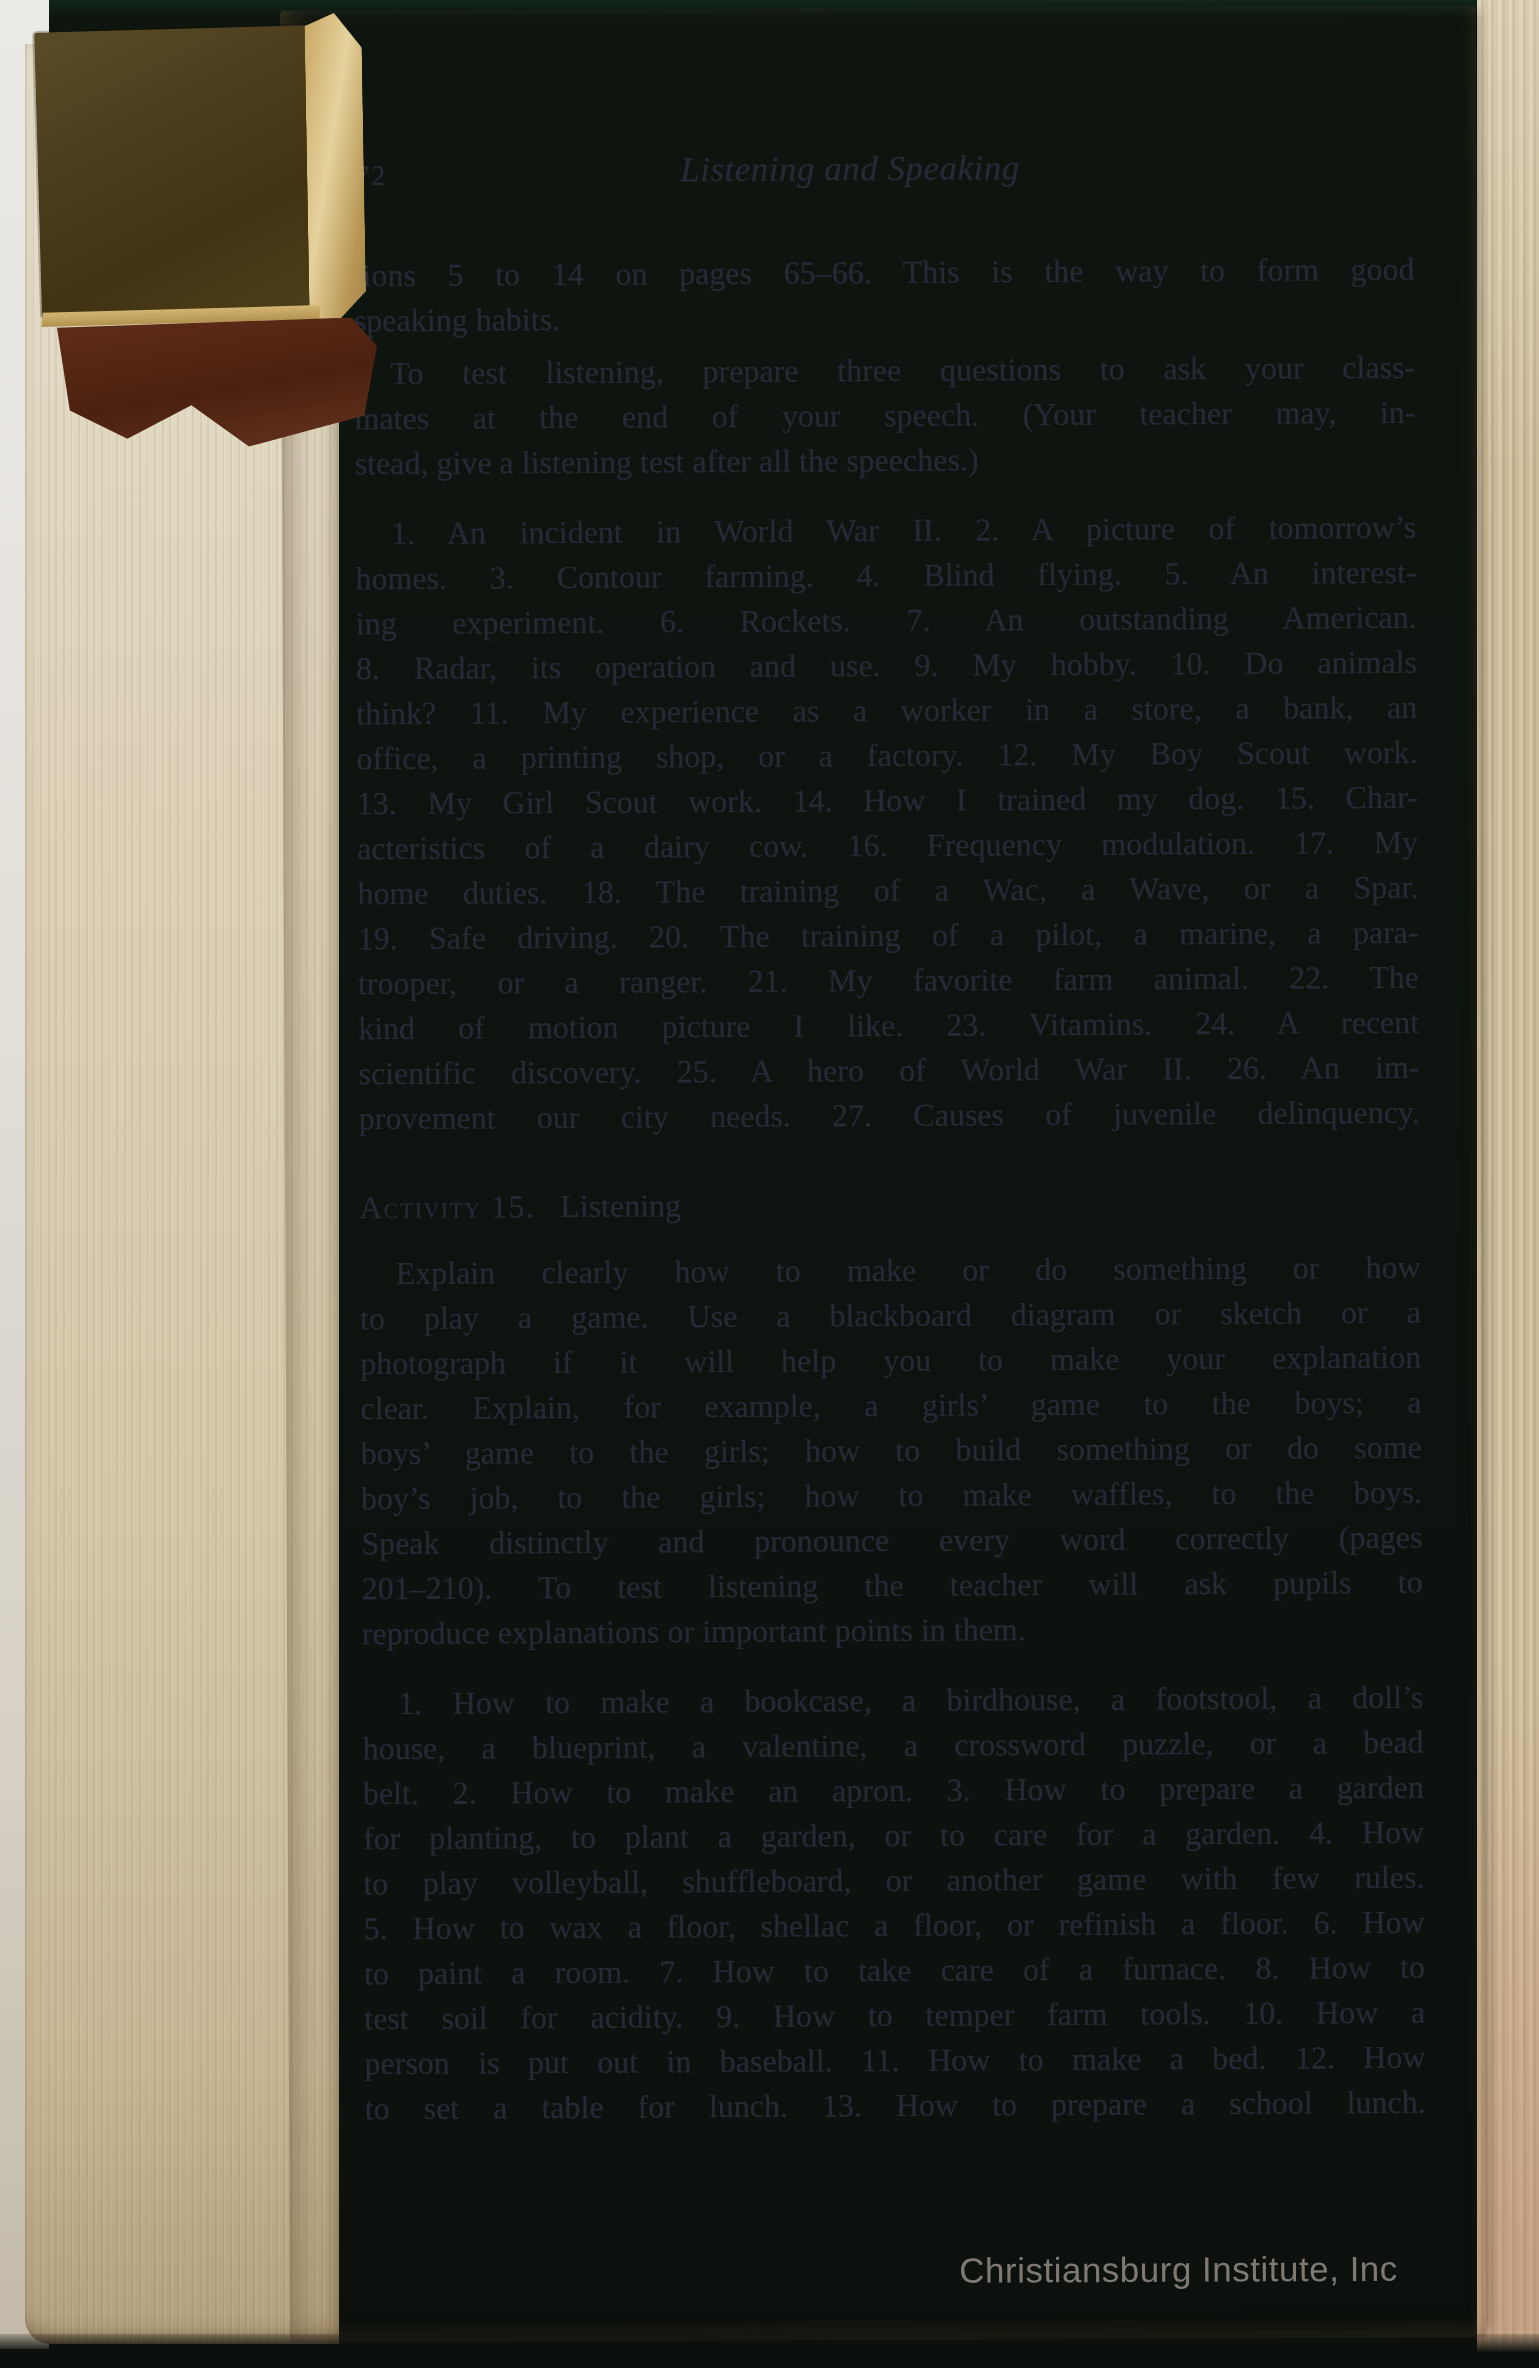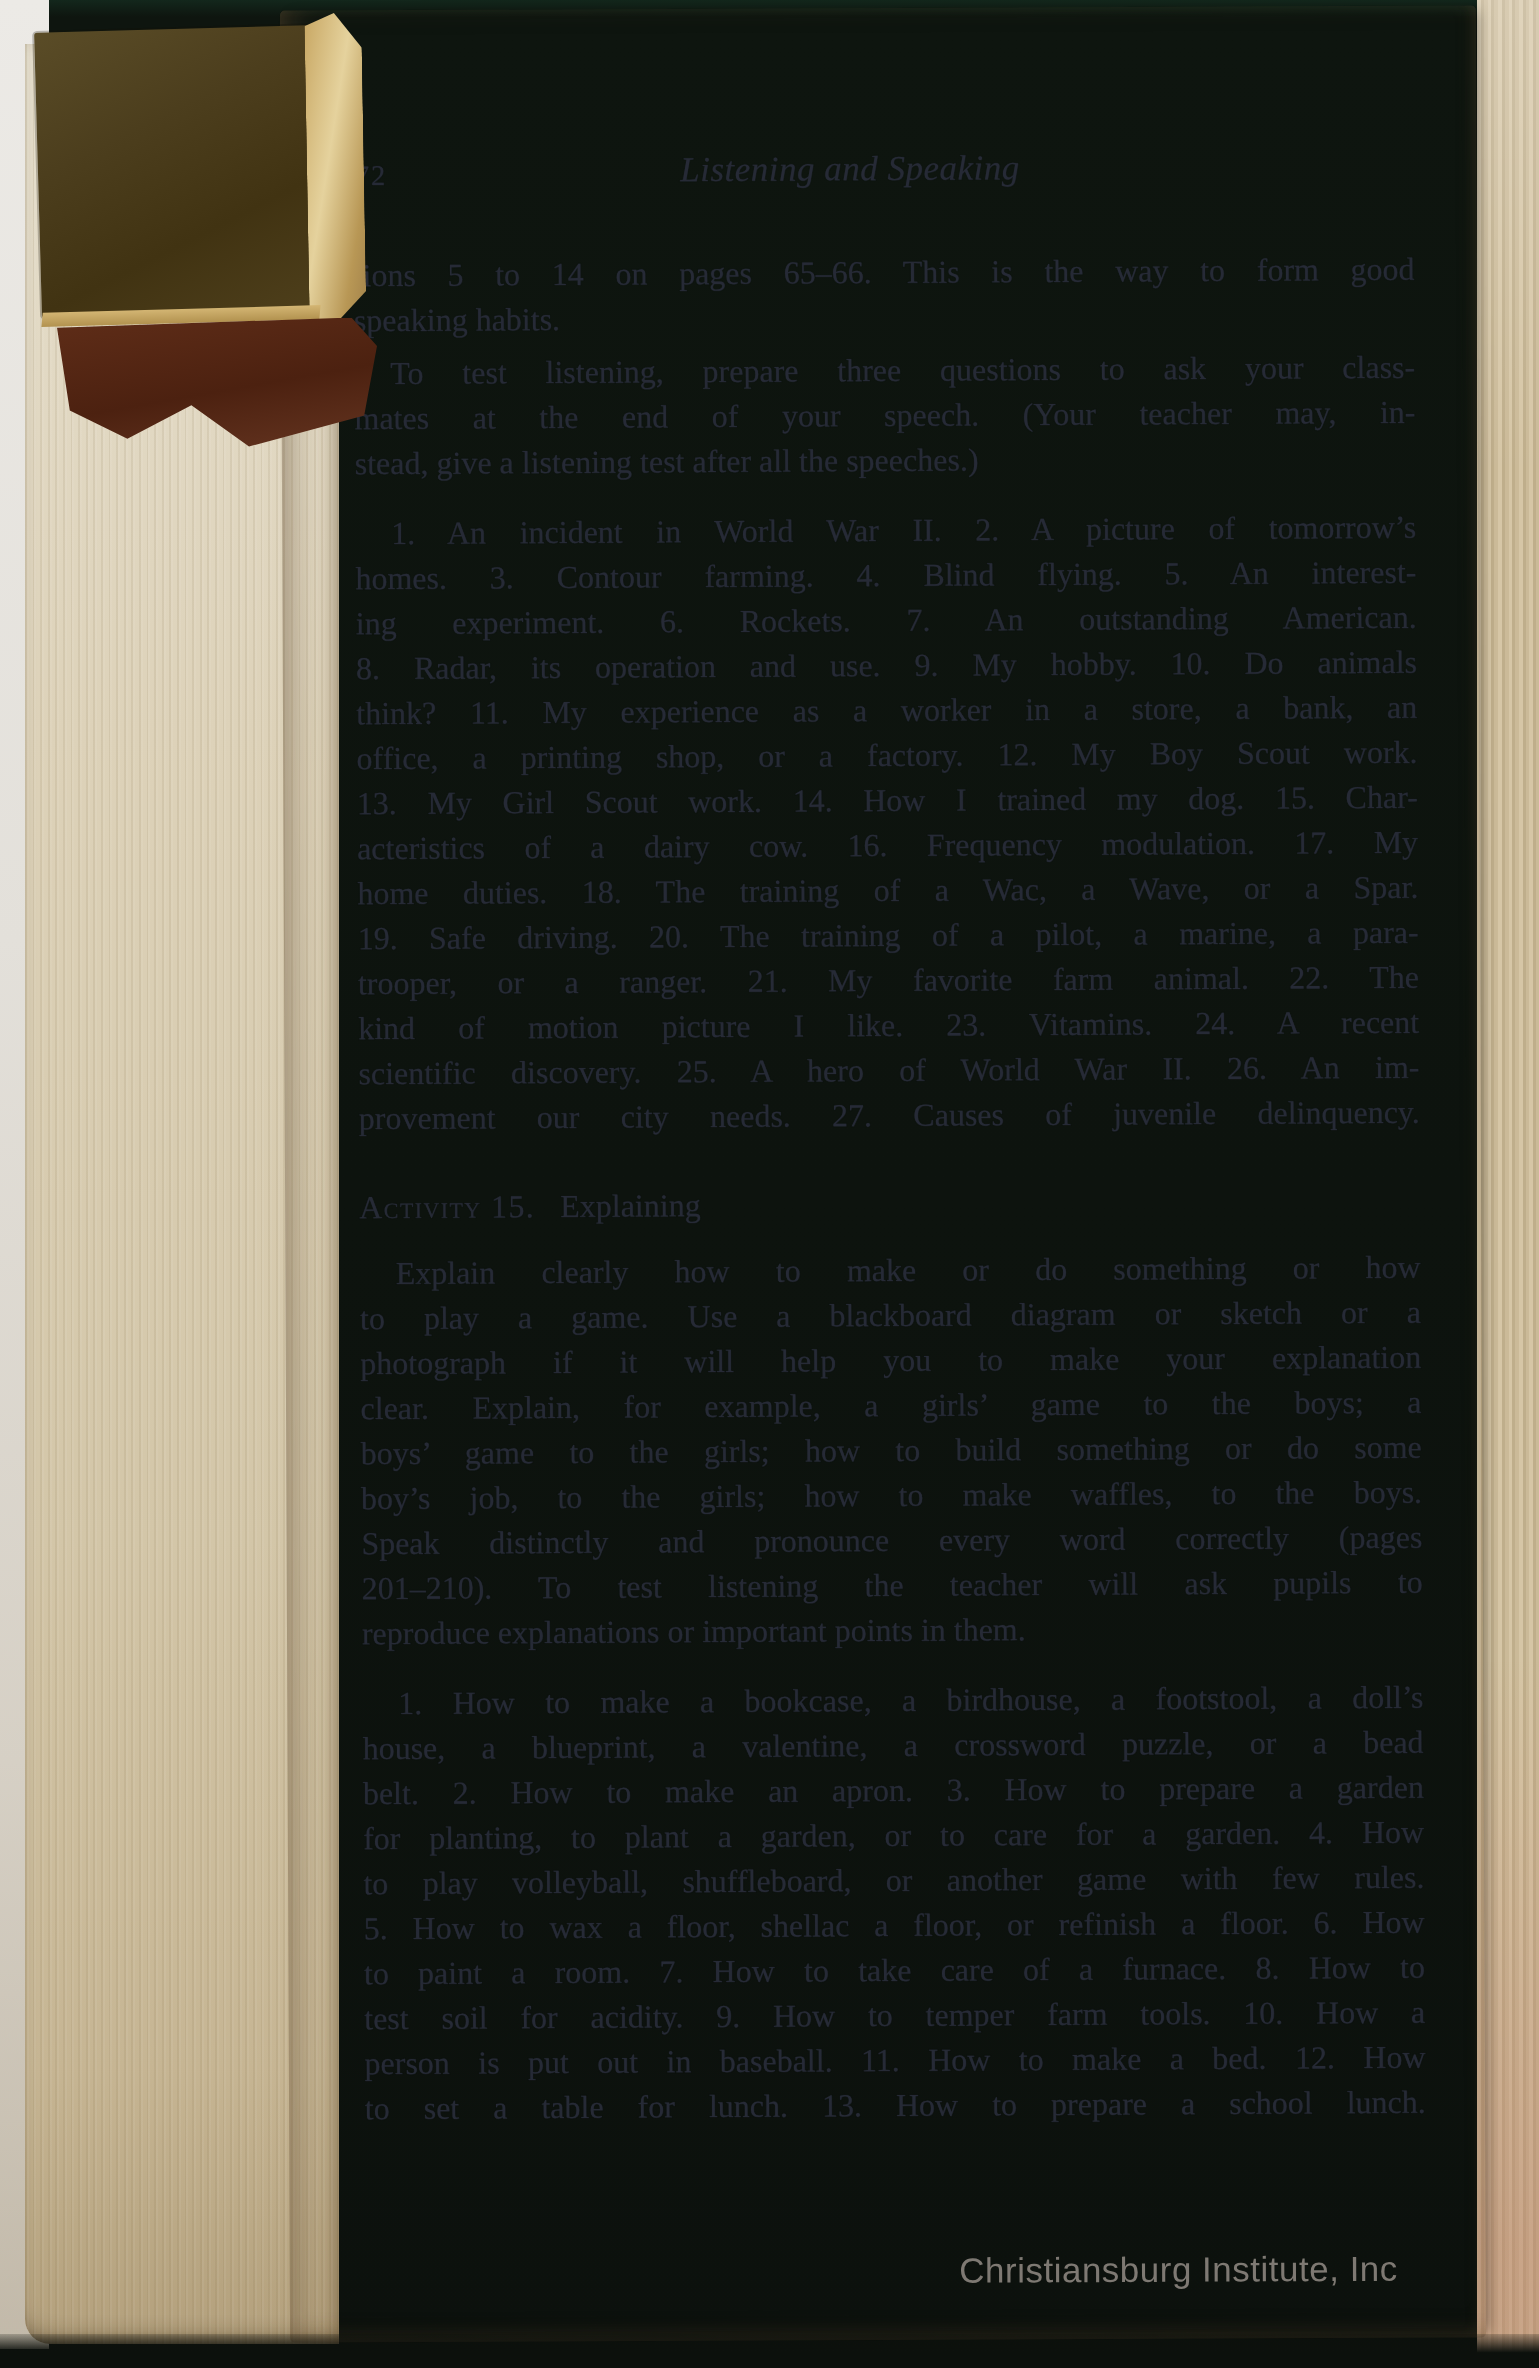--- a/index.html
+++ b/index.html
@@ -159,21 +159,21 @@
           <div class="tline">acteristics of a dairy cow. 16. Frequency modulation. 17. My</div>
           <div class="tline">home duties. 18. The training of a Wac, a Wave, or a Spar.</div>
           <div class="tline">19. Safe driving. 20. The training of a pilot, a marine, a para-</div>
           <div class="tline">trooper, or a ranger. 21. My favorite farm animal. 22. The</div>
           <div class="tline">kind of motion picture I like. 23. Vitamins. 24. A recent</div>
           <div class="tline">scientific discovery. 25. A hero of World War II. 26. An im-</div>
           <div class="tline">provement our city needs. 27. Causes of juvenile delinquency.</div>
         </div>
 
       <div class="activity m-heading">
-        <span class="label">Activity 15.</span><span>Explaining</span>
+        <span class="label">Activity 15.</span><span>Listening</span>
       </div>
 
       <div class="sec m-explain" data-ragged-last="" data-indent="">
           <div class="tline">Explain clearly how to make or do something or how</div>
           <div class="tline">to play a game. Use a blackboard diagram or sketch or a</div>
           <div class="tline">photograph if it will help you to make your explanation</div>
           <div class="tline">clear. Explain, for example, a girls’ game to the boys; a</div>
           <div class="tline">boys’ game to the girls; how to build something or do some</div>
           <div class="tline">boy’s job, to the girls; how to make waffles, to the boys.</div>
           <div class="tline">Speak distinctly and pronounce every word correctly (pages</div>

